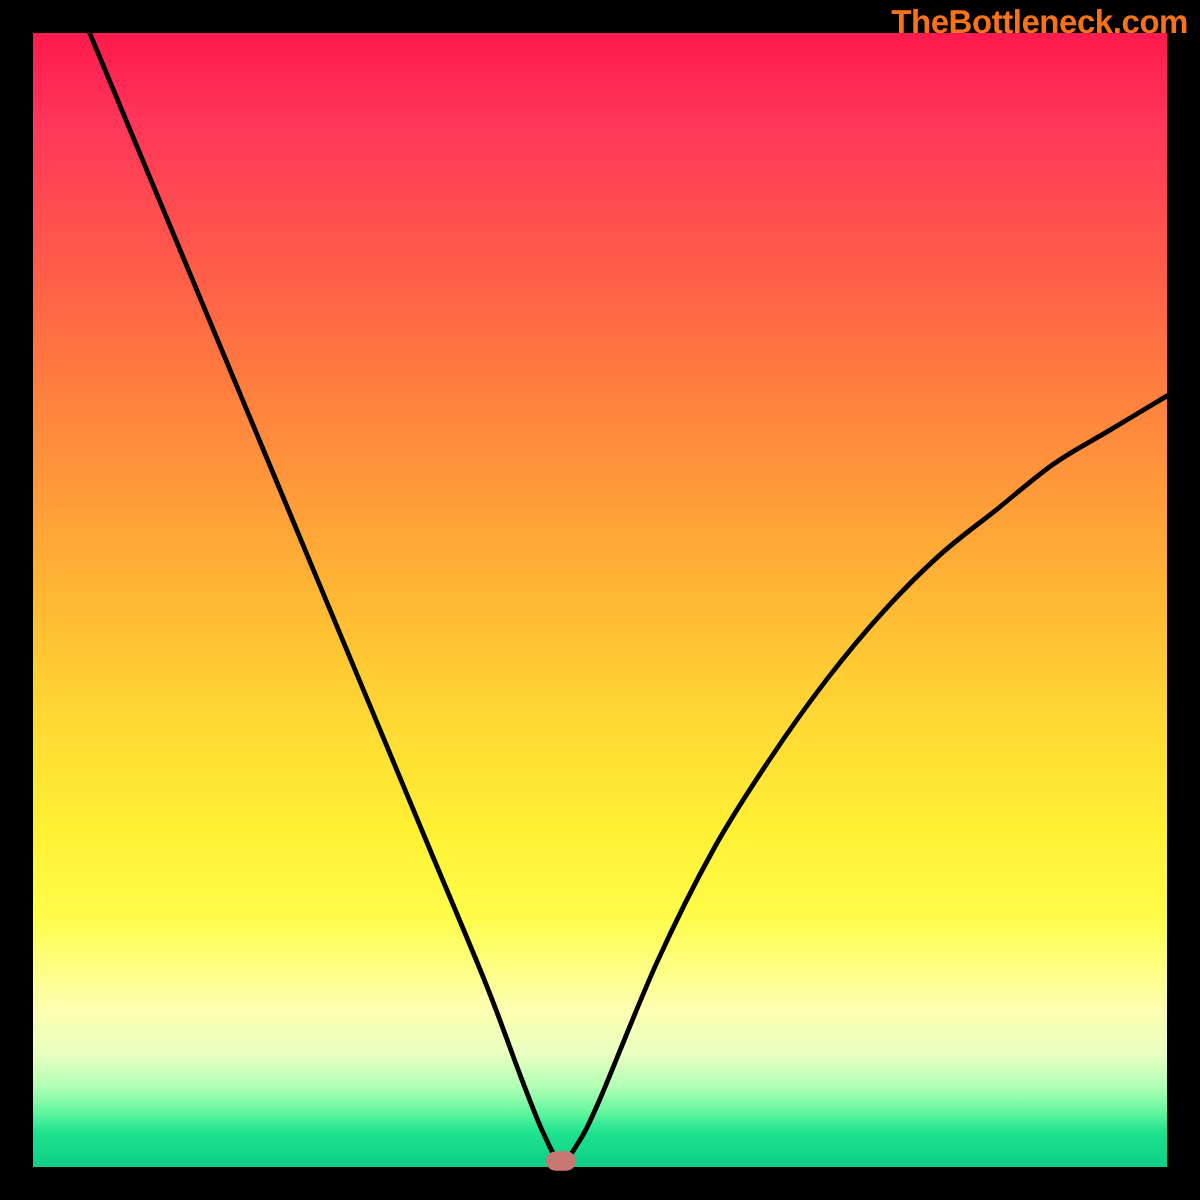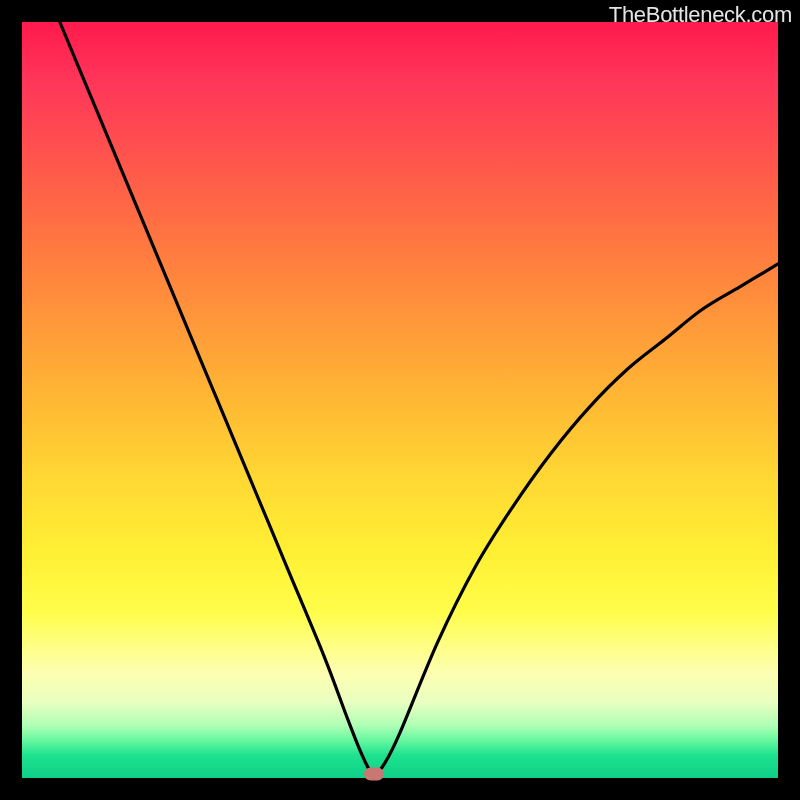--- a/index.html
+++ b/index.html
@@ -48,22 +48,22 @@
     height: 13px;
     background: #c97772;
     border-radius: 7px;
     transform: translate(-50%, -50%);
   }
   .watermark {
     position: absolute;
     top: 2px;
     right: 8px;
     font-size: 22px;
-    color: #e5e5e5;
-    font-weight: 400;
+    color: #f97316;
+    font-weight: 700;
     letter-spacing: -0.3px;
   }
 </style>
 </head>
 <body>
 
 <div class="plot-area"></div>
 
 <svg class="curve" viewBox="0 0 756 756" preserveAspectRatio="none">
   <path id="curve-path" d="M 37.800000000000004 0 C 44.10000000000001 15.120000000000005 63.00000000000001 60.48000000000003 75.60000000000001 90.72000000000003 C 88.2 120.96000000000002 100.79999999999998 151.19999999999996 113.39999999999999 181.43999999999994 C 126 211.67999999999992 138.60000000000002 241.91999999999996 151.20000000000002 272.15999999999997 C 163.8 302.4 176.4 332.64 189 362.88 C 201.6 393.12 214.2 423.35999999999996 226.79999999999998 453.59999999999997 C 239.39999999999998 483.84 251.99999999999994 514.0799999999999 264.59999999999997 544.3199999999999 C 277.2 574.56 292.32000000000005 609.8399999999999 302.40000000000003 635.04 C 312.48 660.24 318.78 679.14 325.08 695.52 C 331.38 711.9 335.78999999999996 723.87 340.2 733.32 C 344.61 742.7700000000001 347.76 750.96 351.54 752.22 C 355.32000000000005 753.48 358.47 747.81 362.88 740.88 C 367.28999999999996 733.95 369.18 730.8 378 710.64 C 386.82 690.48 403.20000000000005 647.6400000000001 415.8 619.9200000000001 C 428.4 592.2 440.99999999999994 567 453.59999999999997 544.3199999999999 C 466.2 521.6399999999999 478.80000000000007 502.74 491.40000000000003 483.84000000000003 C 504 464.94000000000005 516.5999999999999 447.3 529.1999999999999 430.92 C 541.8 414.54 554.4 399.42 567 385.56 C 579.6 371.7 592.2 359.09999999999997 604.8000000000001 347.76 C 617.4000000000001 336.42 630 327.6 642.6 317.52000000000004 C 655.2 307.44000000000005 667.8 296.1 680.4 287.28000000000003 C 693 278.46000000000004 705.5999999999999 272.15999999999997 718.1999999999999 264.59999999999997 C 730.8 257.03999999999996 749.7 245.69999999999996 756 241.91999999999996" fill="none" stroke="#000" stroke-width="3.2" stroke-linecap="round"></path>

